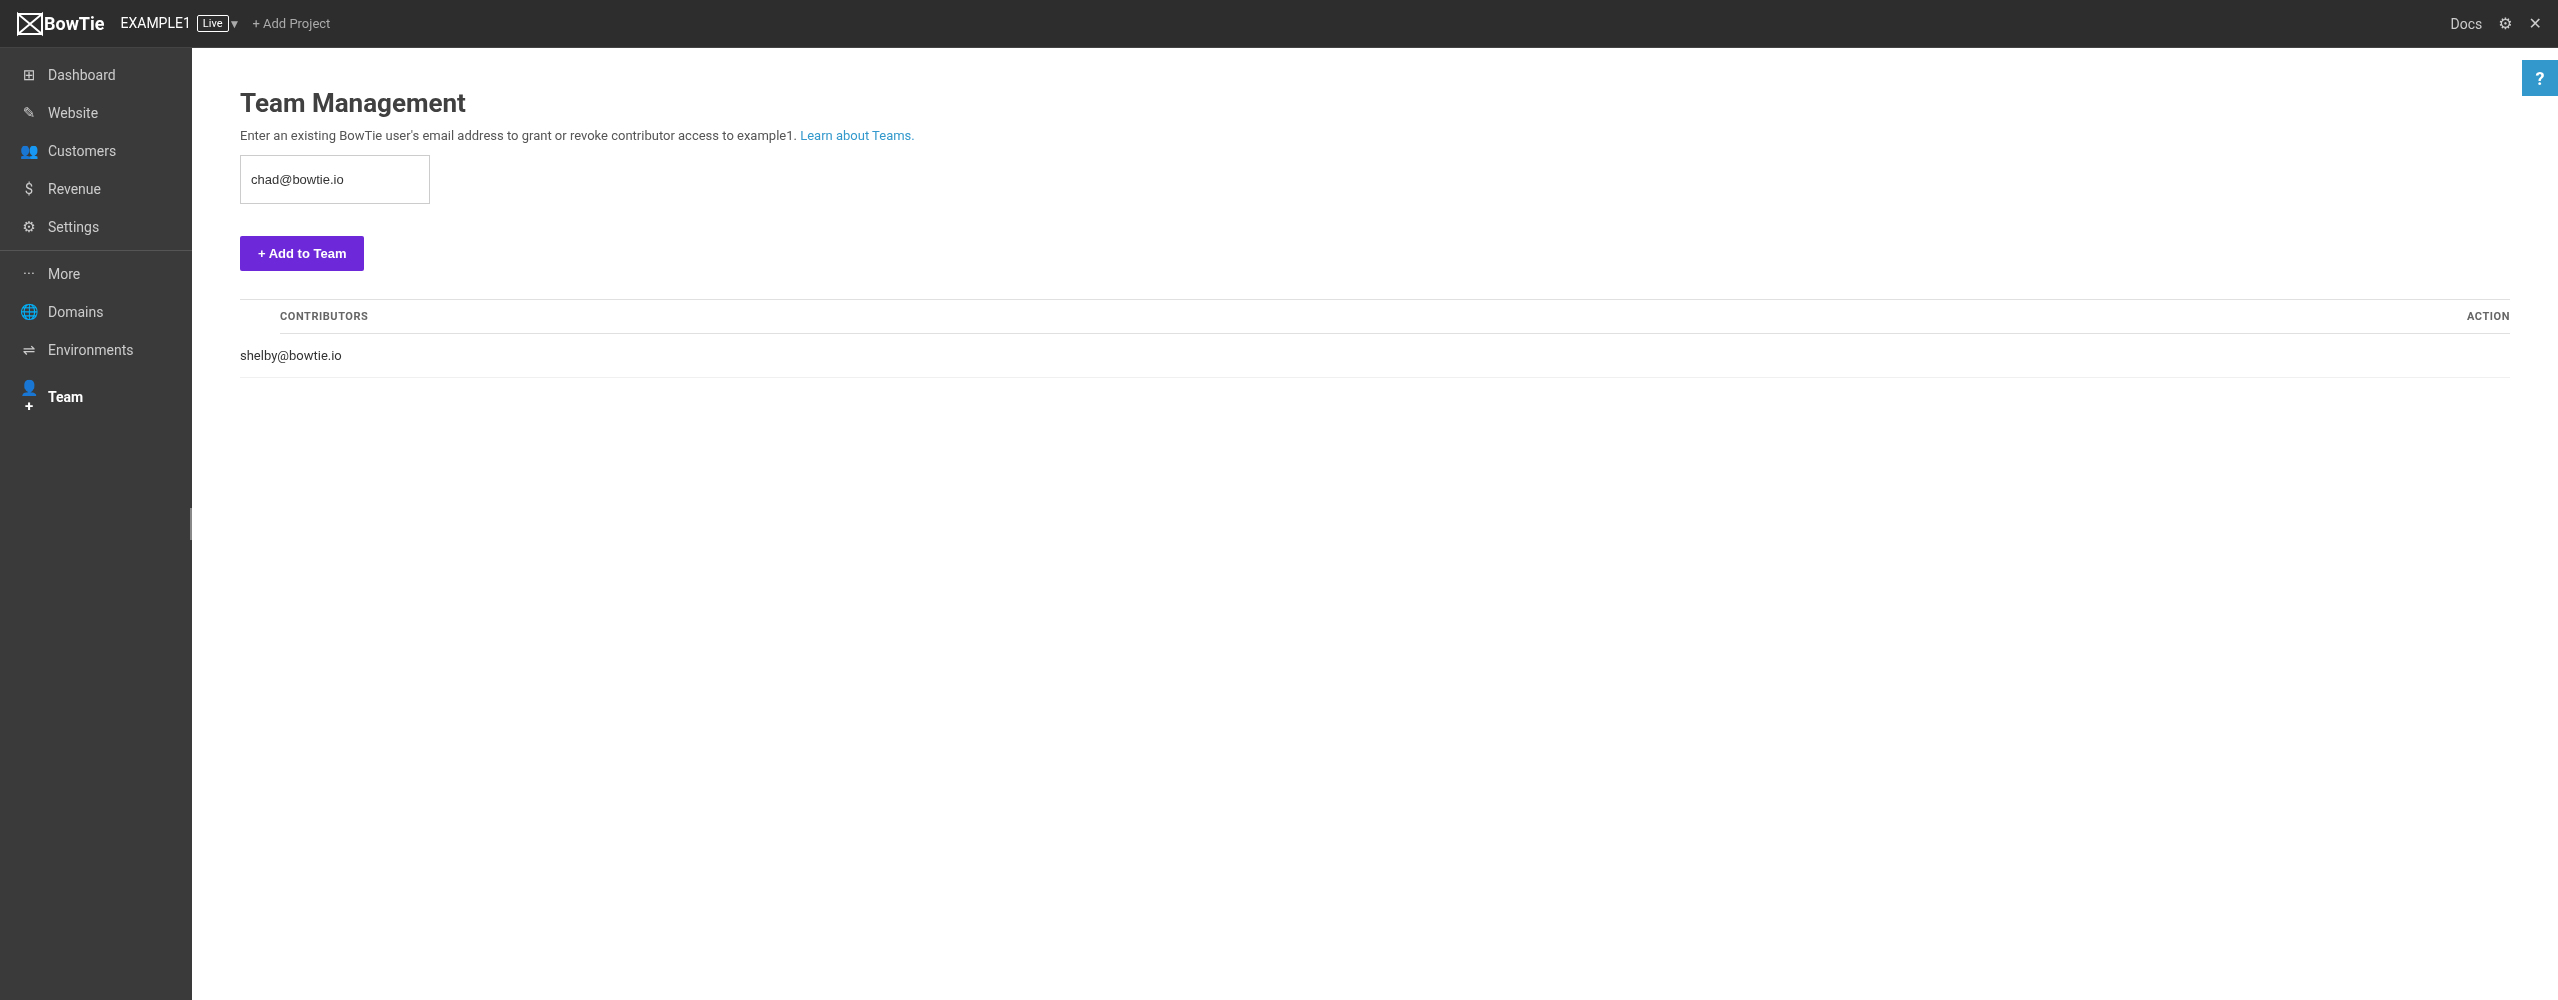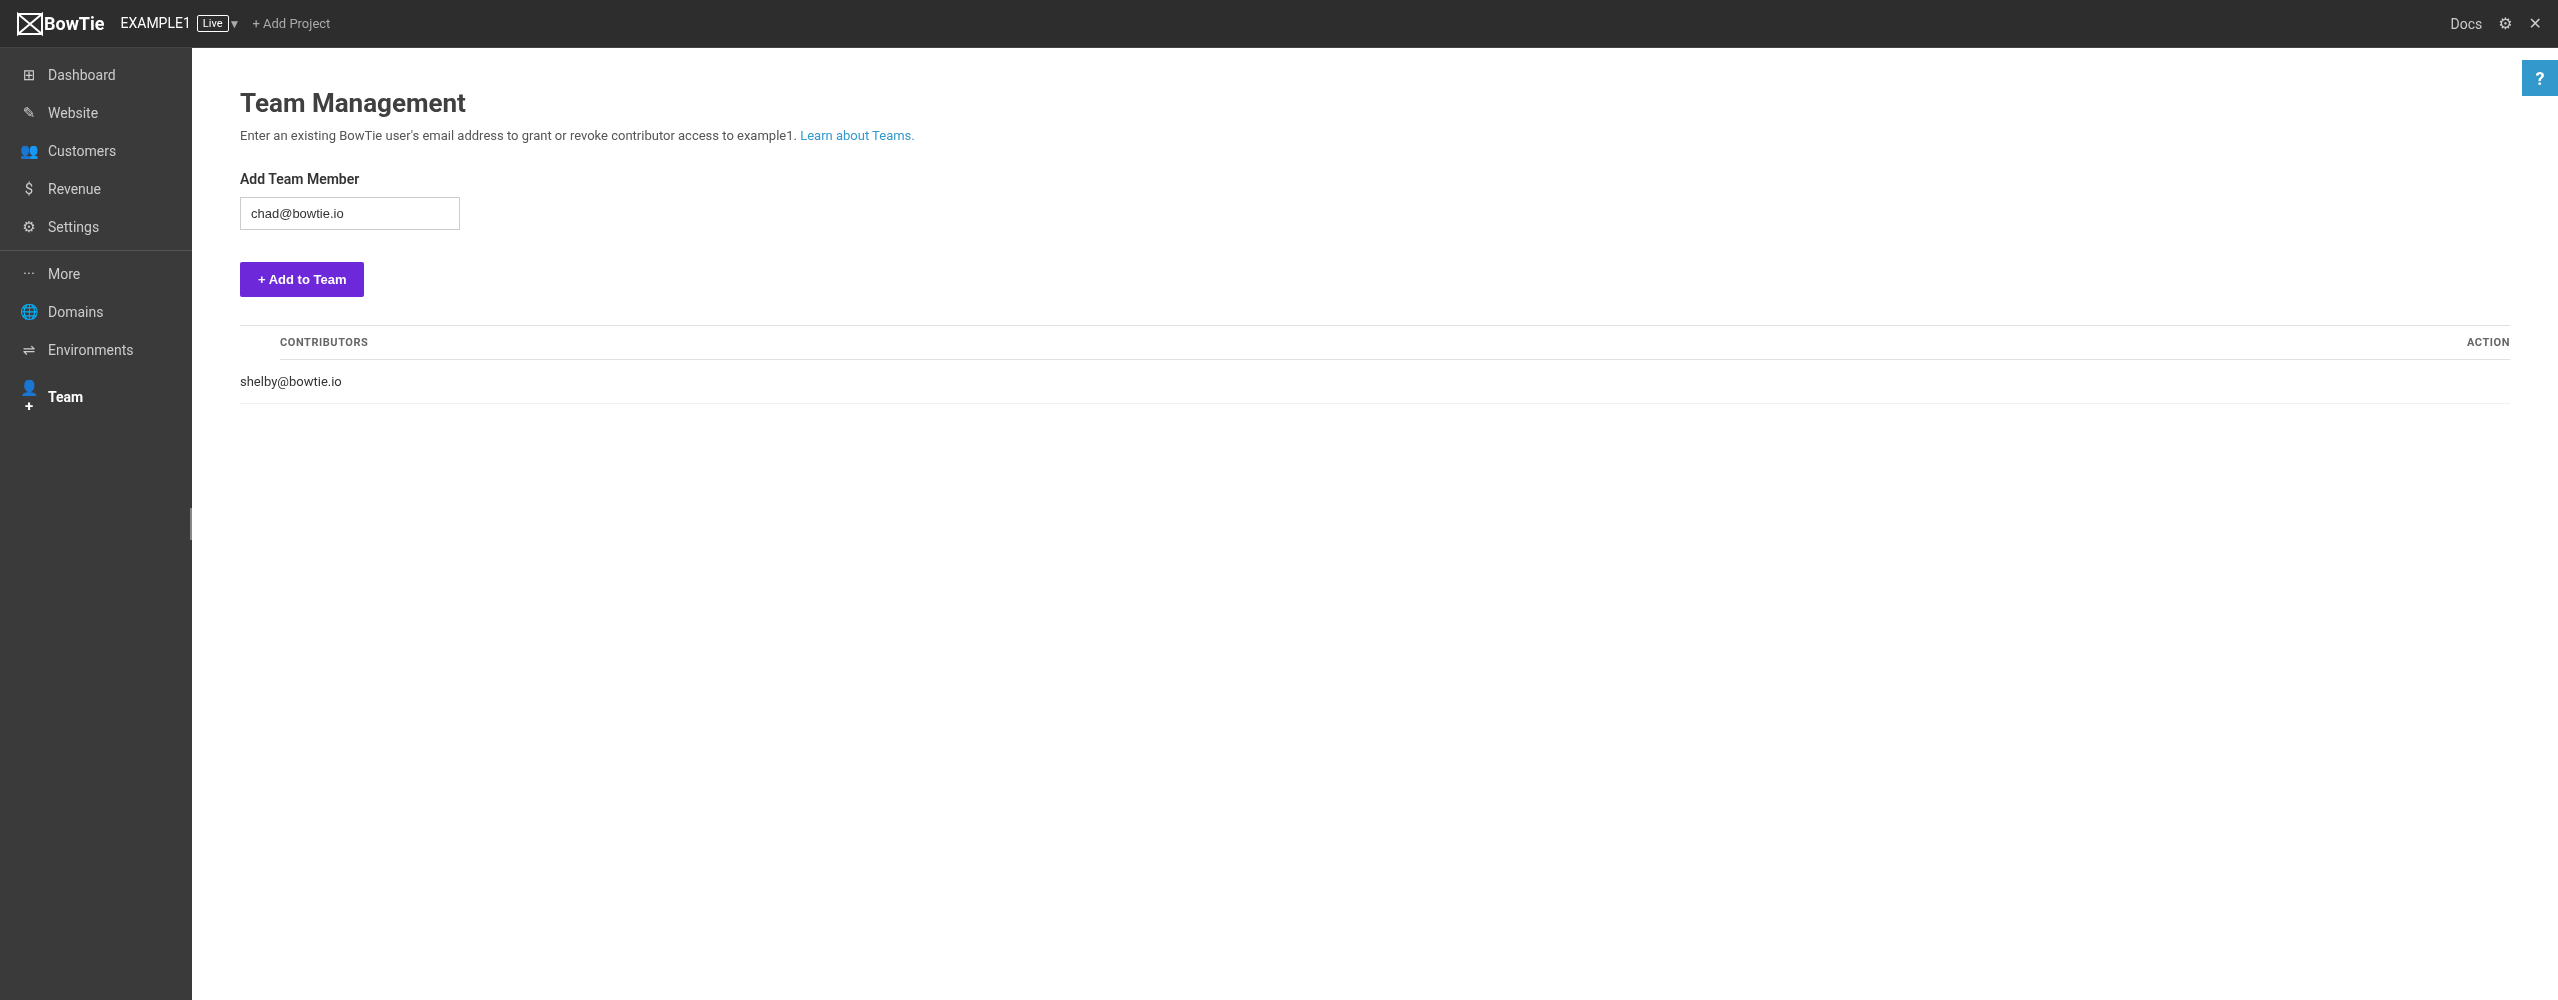--- a/index.html
+++ b/index.html
@@ -115,21 +115,21 @@
 
     .page-title {
       font-size: 26px;
       font-weight: bold;
       color: #404040;
       margin-bottom: 10px;
     }
     .page-subtitle {
       font-size: 13px;
       color: #555;
-      margin-bottom: 28px;
+      margin-bottom: 12px;
     }
     .page-subtitle a {
       color: #3399cc;
       text-decoration: none;
     }
 
     .form-section-label {
       font-size: 14px;
       font-weight: 600;
       color: #333;
@@ -139,23 +139,23 @@
     .add-member-row {
       display: flex;
       align-items: center;
       gap: 0;
       margin-bottom: 32px;
       position: relative;
     }
 
     .email-input {
       border: 1px solid #ccc;
-      padding: 8px 10px;
-      font-size: 13px;
-      width: 220px;
+      padding: 16px 10px;
+      font-size: 13px;
+      width: 190px;
       outline: none;
       color: #333;
     }
 
     
     .annotation-area {
       display: flex;
       align-items: center;
       margin-left: 16px;
       position: relative;
@@ -306,21 +306,20 @@
   <div class="content">
 
     <div class="help-btn">?</div>
 
     <h1 class="page-title">Team Management</h1>
     <p class="page-subtitle">
       <span>Enter an existing BowTie user's email address to grant or revoke contributor access to example1.</span>
       <a href="#">Learn about Teams.</a>
     </p>
 
-    <div class="form-section-label">Add Team Member</div>
 
     <div class="add-member-row">
       <input class="email-input" type="email" value="chad@bowtie.io" style="">
 
     </div>
 
     <button class="add-btn">+ Add to Team</button>
 
     <div class="contributors-table" style="margin-top:28px;">
       <div class="contributors-header">

